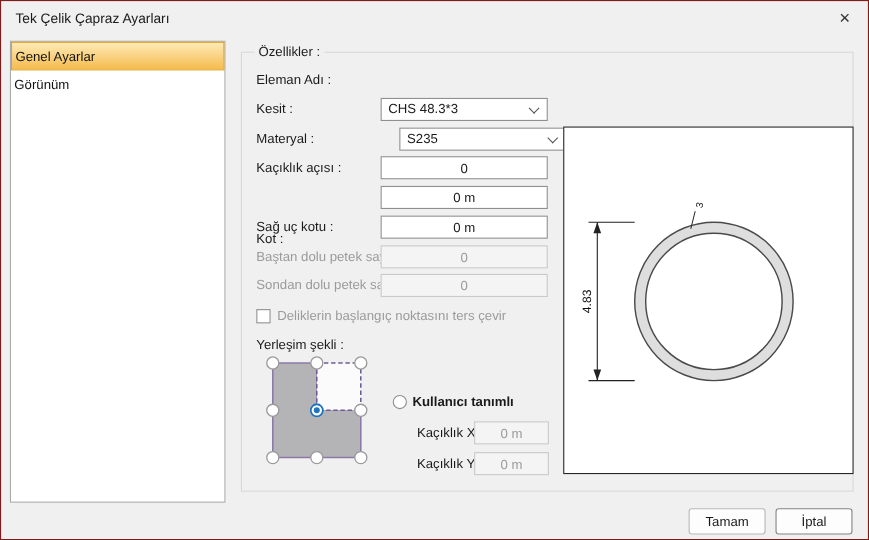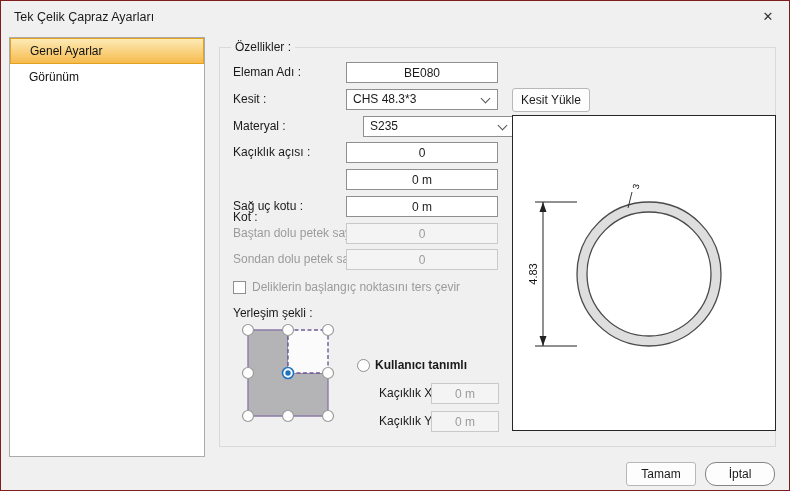--- a/index.html
+++ b/index.html
@@ -23,21 +23,21 @@
   .close {
     position: absolute; right: 10px; top: 5px;
     width: 22px; height: 22px; text-align: center; line-height: 22px;
     font-size: 13px; color: #333; cursor: default;
   }
   
   .sidebar {
     position: absolute; left: 8px; top: 36px; width: 196px; height: 420px;
     background: #ffffff; border: 1px solid #ababab;
   }
-  .side-item { height: 26px; line-height: 26px; padding-left: 19px; color: #111; }
+  .side-item { height: 26px; line-height: 26px; padding-left: 3px; color: #111; }
   .side-item.selected {
     background: linear-gradient(#fdeab6, #f6bb4e);
     border: 1px solid #e2a21f;
     line-height: 24px;
   }
   
   .groupbox {
     position: absolute; left: 218px; top: 46px; width: 557px; height: 400px;
     border: 1px solid #d9d9d9;
   }
@@ -69,21 +69,21 @@
     border-right: 1.6px solid #555; border-bottom: 1.6px solid #555;
     transform: rotate(45deg);
   }
   
   .btn {
     position: absolute; height: 24px;
     background: #fdfdfd; border: 1px solid #b8b8b8; border-radius: 3px;
     text-align: center; line-height: 22px; font-size: 12px; color: #1a1a1a;
     cursor: default;
   }
-  .btn.default { border-color: #848484; border-radius: 11px; }
+  .btn.default { border-color: #848484; }
   
   .chk {
     position: absolute; width: 13px; height: 13px;
     background: #fff; border: 1px solid #8f8f8f;
   }
   .radio {
     position: absolute; width: 13px; height: 13px; border-radius: 50%;
     background: #fff; border: 1px solid #8f8f8f;
   }
   
@@ -106,28 +106,26 @@
 
   <div class="sidebar">
     <div class="side-item selected">Genel Ayarlar</div>
     <div class="side-item">Görünüm</div>
   </div>
 
   <div class="groupbox"></div>
   <span class="groupbox-label">Özellikler :</span>
 
   <span class="lbl" style="left:232px; top:61px;">Eleman Adı :</span>
-  <input class="txt" style="left: 345px; top: 61px;" value="BE080">
 
   <span class="lbl" style="left:232px; top:88px;">Kesit :</span>
   <div class="combo" style="left:345px; top:88px;">
     <span>CHS 48.3*3</span>
     <span class="chev"></span>
   </div>
-  <div class="btn" style="left:511px; top:87px; width:78px;">Kesit Yükle</div>
 
   <span class="lbl" style="left:232px; top:115px;">Materyal :</span>
   <div class="combo" style="left:362px; top:115px;">
     <span>S235</span>
     <span class="chev"></span>
   </div>
 
   <span class="lbl" style="left:232px; top:141px;">Kaçıklık açısı :</span>
   <input class="txt" style="left: 345px; top: 141px;" value="0">
 

